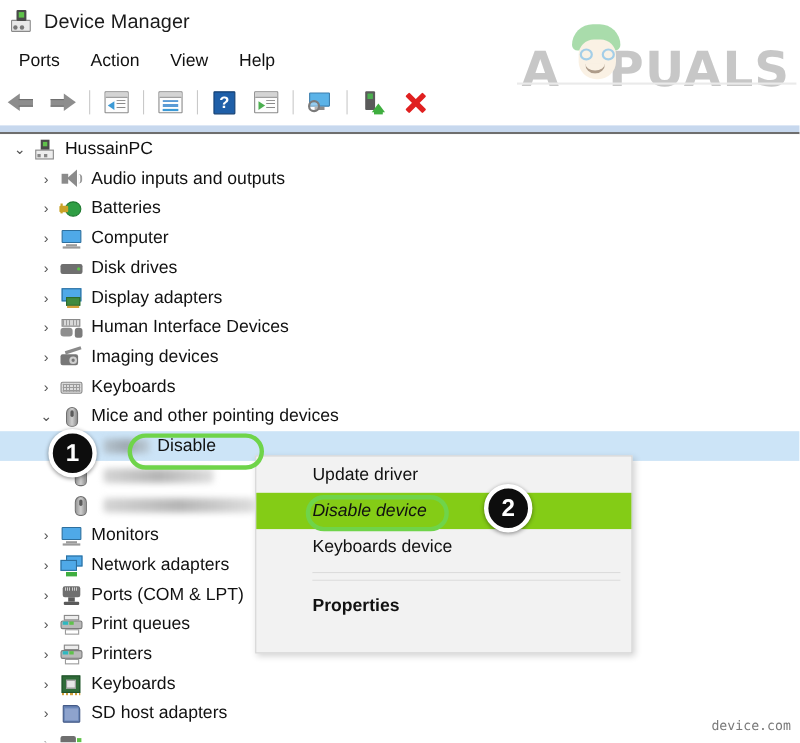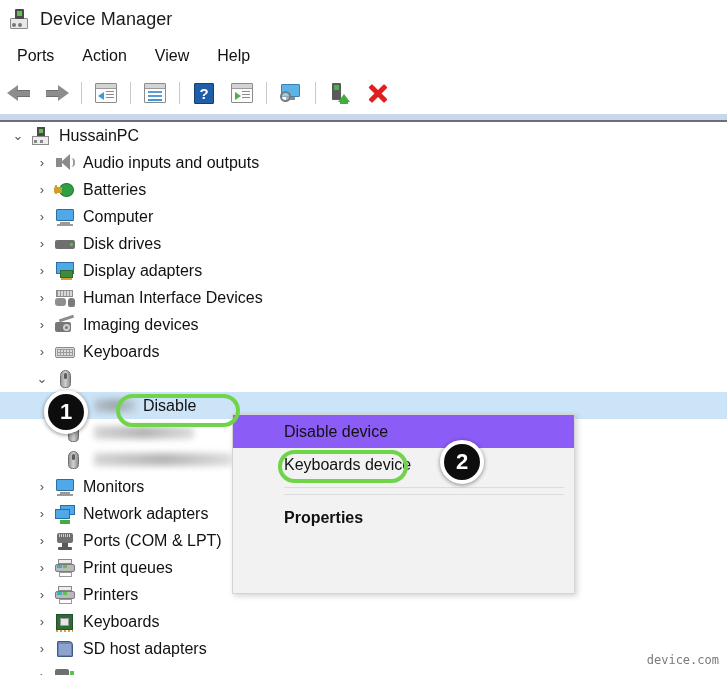--- a/index.html
+++ b/index.html
@@ -306,21 +306,22 @@
     position: absolute; left: 232px; top: 414px; width: 343px; height: 180px;
     background: #f2f2f2; border: 1px solid #d4d4d4;
     box-shadow: 2px 2px 6px rgba(0,0,0,0.18);
     z-index: 30;
   }
   .mi {
     height: 33px; display: flex; align-items: center;
     padding-left: 51px; font-size: 16px; color: #111;
   }
   .mi.hl {
-    background: #8b5cf6;
+    background: #84cc16;
+    font-style: italic;
   }
   .mi.bold { font-weight: bold; }
   .mi-sep { height: 1px; background: #dcdcdc; margin: 6px 10px 6px 51px; }
   
   #ctx-hl-bleed {
     position: absolute; left: 232px; top: 448px; width: 343px; height: 33px;
     background: #93ccef; z-index: 29;
   }
 
   
@@ -546,20 +547,21 @@
       </span>
       <span class="tlabel">Keyboards</span>
     </div>
 
     <div class="row lvl1">
       <span class="chev">⌄</span>
       <span class="ticon ic-mouse">
         <span class="body"></span>
           <span class="wheel"></span>
       </span>
+      <span class="tlabel">Mice and other pointing devices</span>
     </div>
 
     <div class="row lvl2 selected">
       <span class="ticon ic-mouse">
         <span class="body"></span>
           <span class="wheel"></span>
       </span>
       <span class="blurtext" style="width:42px; margin-left:10px;"></span>
       <span class="tlabel">Disable</span>
     </div>
@@ -658,29 +660,43 @@
       <span class="chev">›</span>
       <span class="ticon ic-partial">
         <span class="body"></span>
           <span class="grn"></span>
       </span>
     </div>
   </div>
 
   <div id="ctx-hl-bleed"></div>
   <div id="ctxmenu">
+    <div class="mi">Update driver</div>
     <div class="mi hl">Disable device</div>
     <div class="mi">Keyboards device</div>
     <div class="mi-sep"></div>
     <div class="mi-sep"></div>
     <div class="mi bold">Properties</div>
   </div>
 
   <div id="touchpad-highlight"></div>
   <div id="disable-highlight"></div>
 
   <div class="badge" id="badge1">1</div>
   <div class="badge" id="badge2">2</div>
 
+  <div id="appuals">
+    <div class="word"><span>A</span><span style="display:inline-block;width:44px"></span><span>PUALS</span></div>
+    <div class="face">
+      <span class="hair"></span>
+      <span class="head"></span>
+      <span class="glasses">
+          <i></i>
+          <i></i>
+        </span>
+      <span class="smile"></span>
+    </div>
+    <div class="rule"></div>
+  </div>
 
   <div id="wsxdn">device.com</div>
 
 </div>
 
 </body></html>

